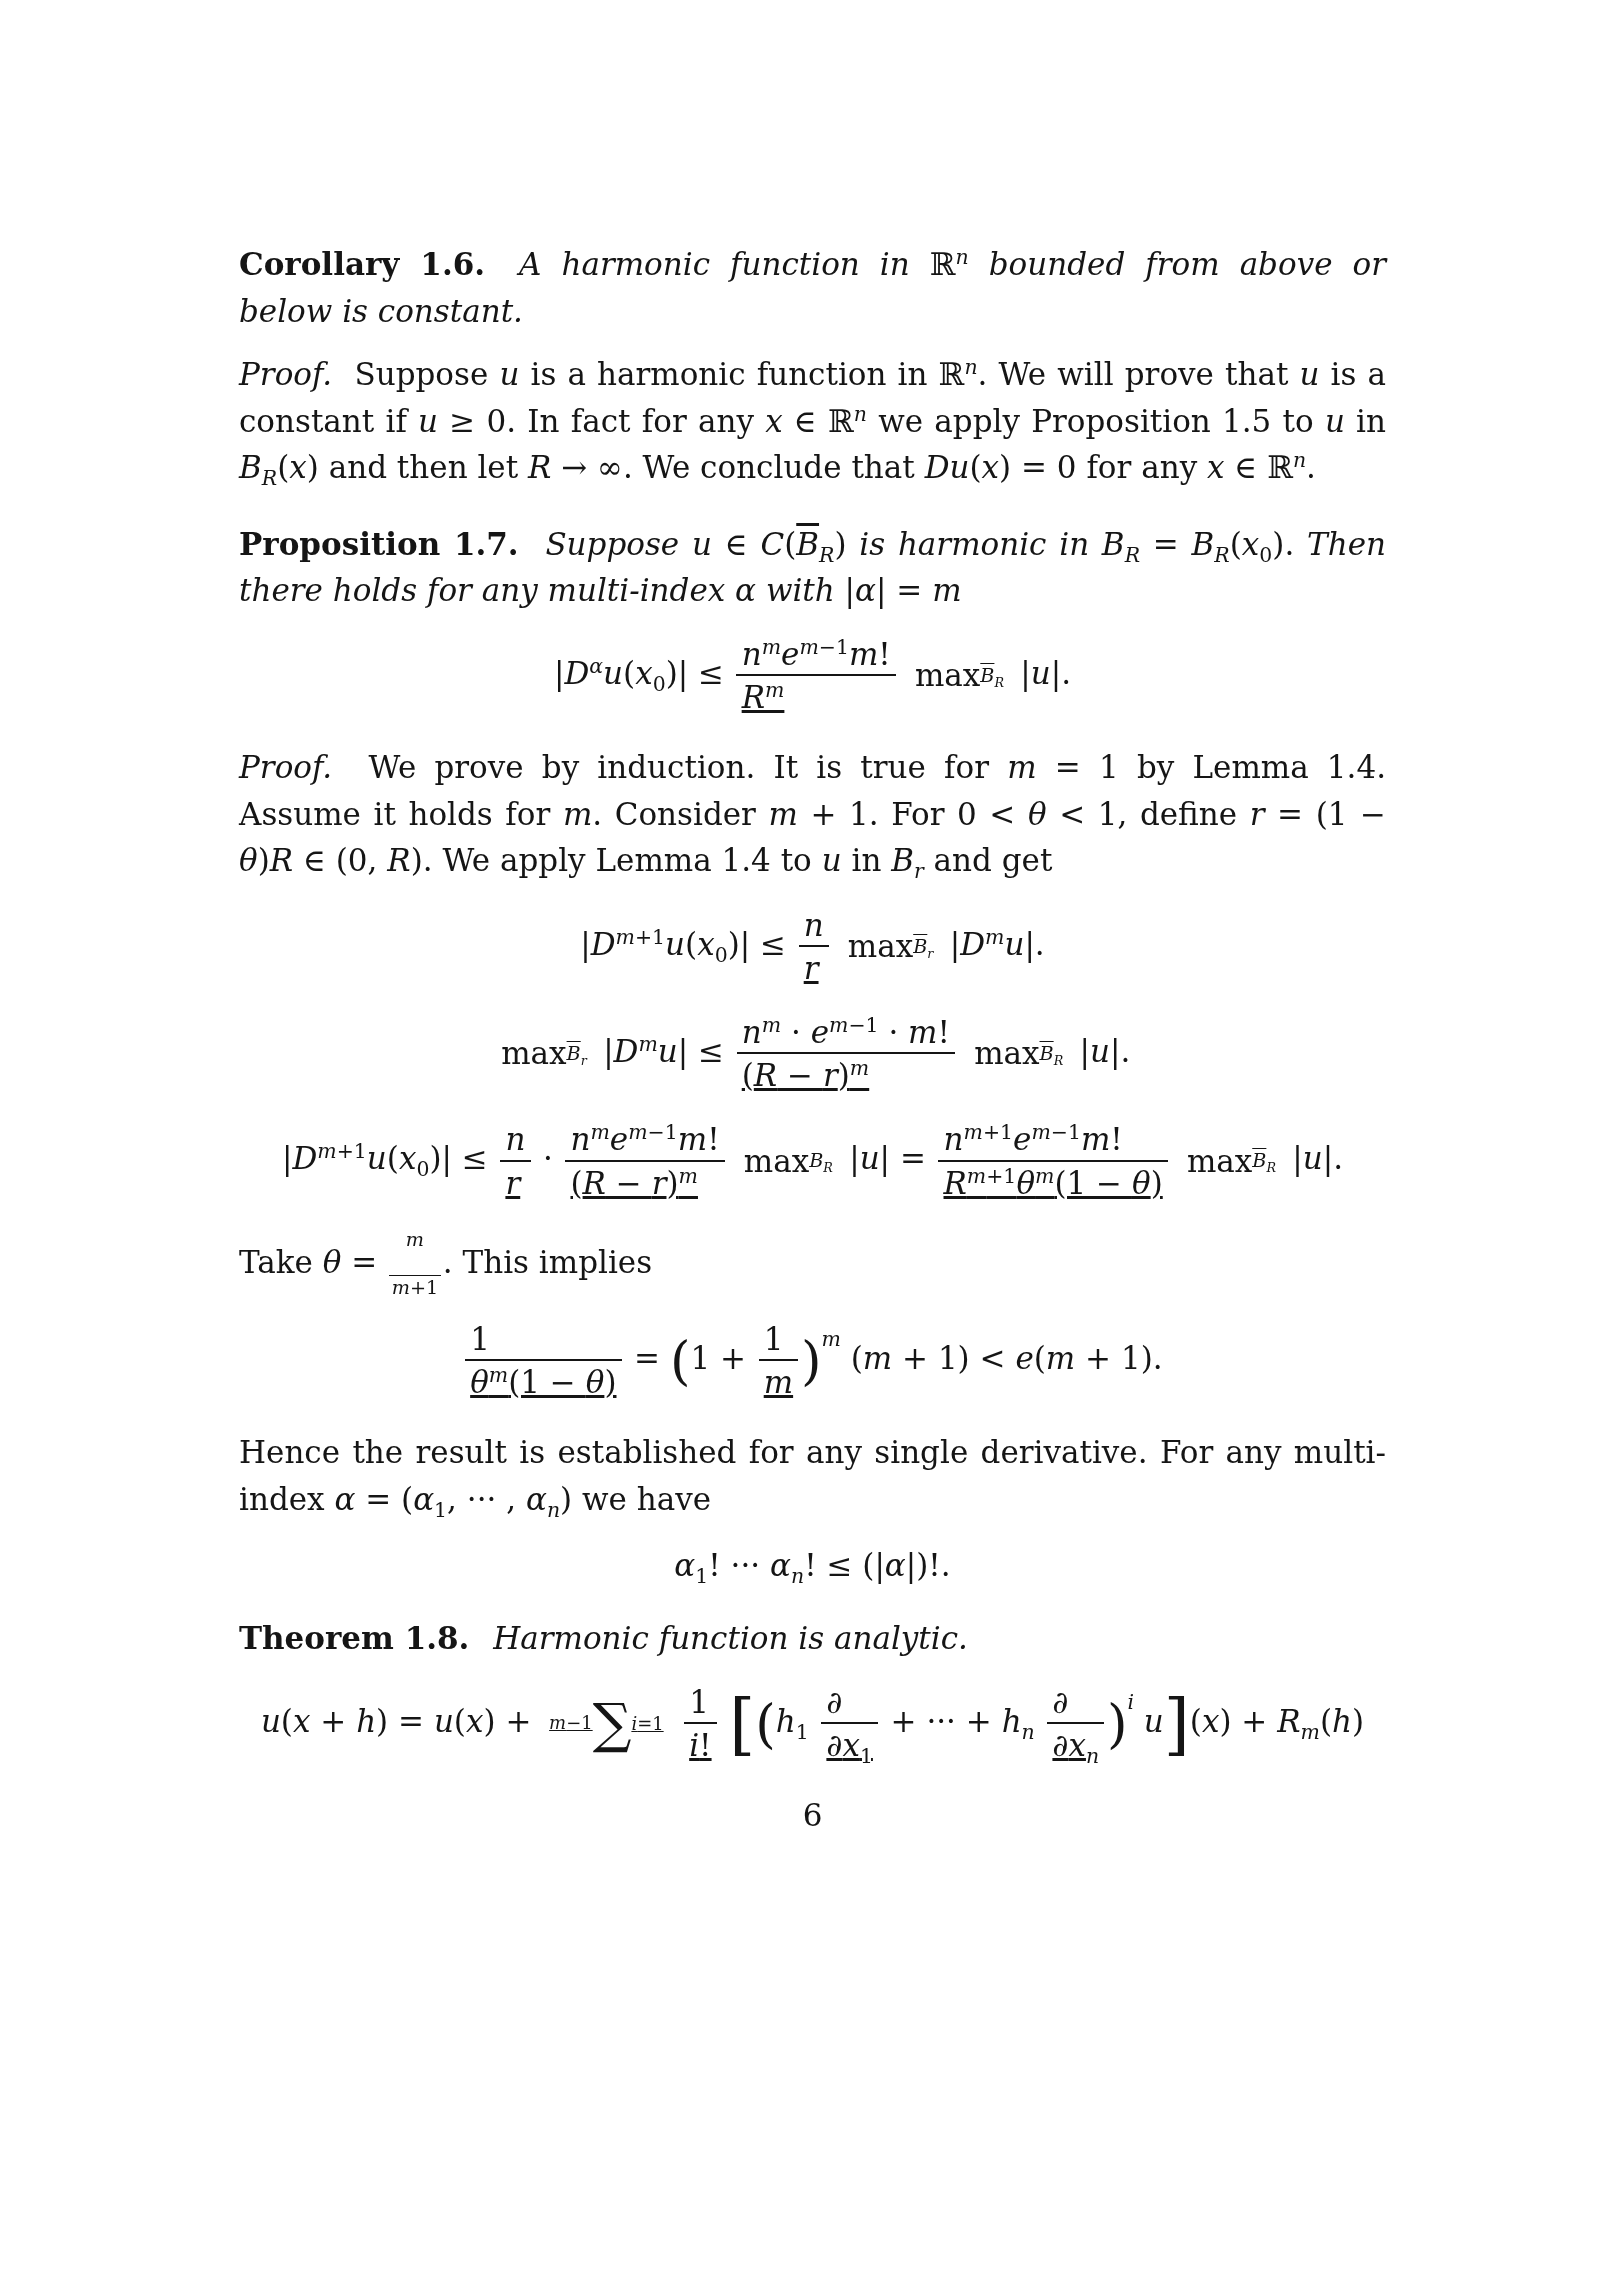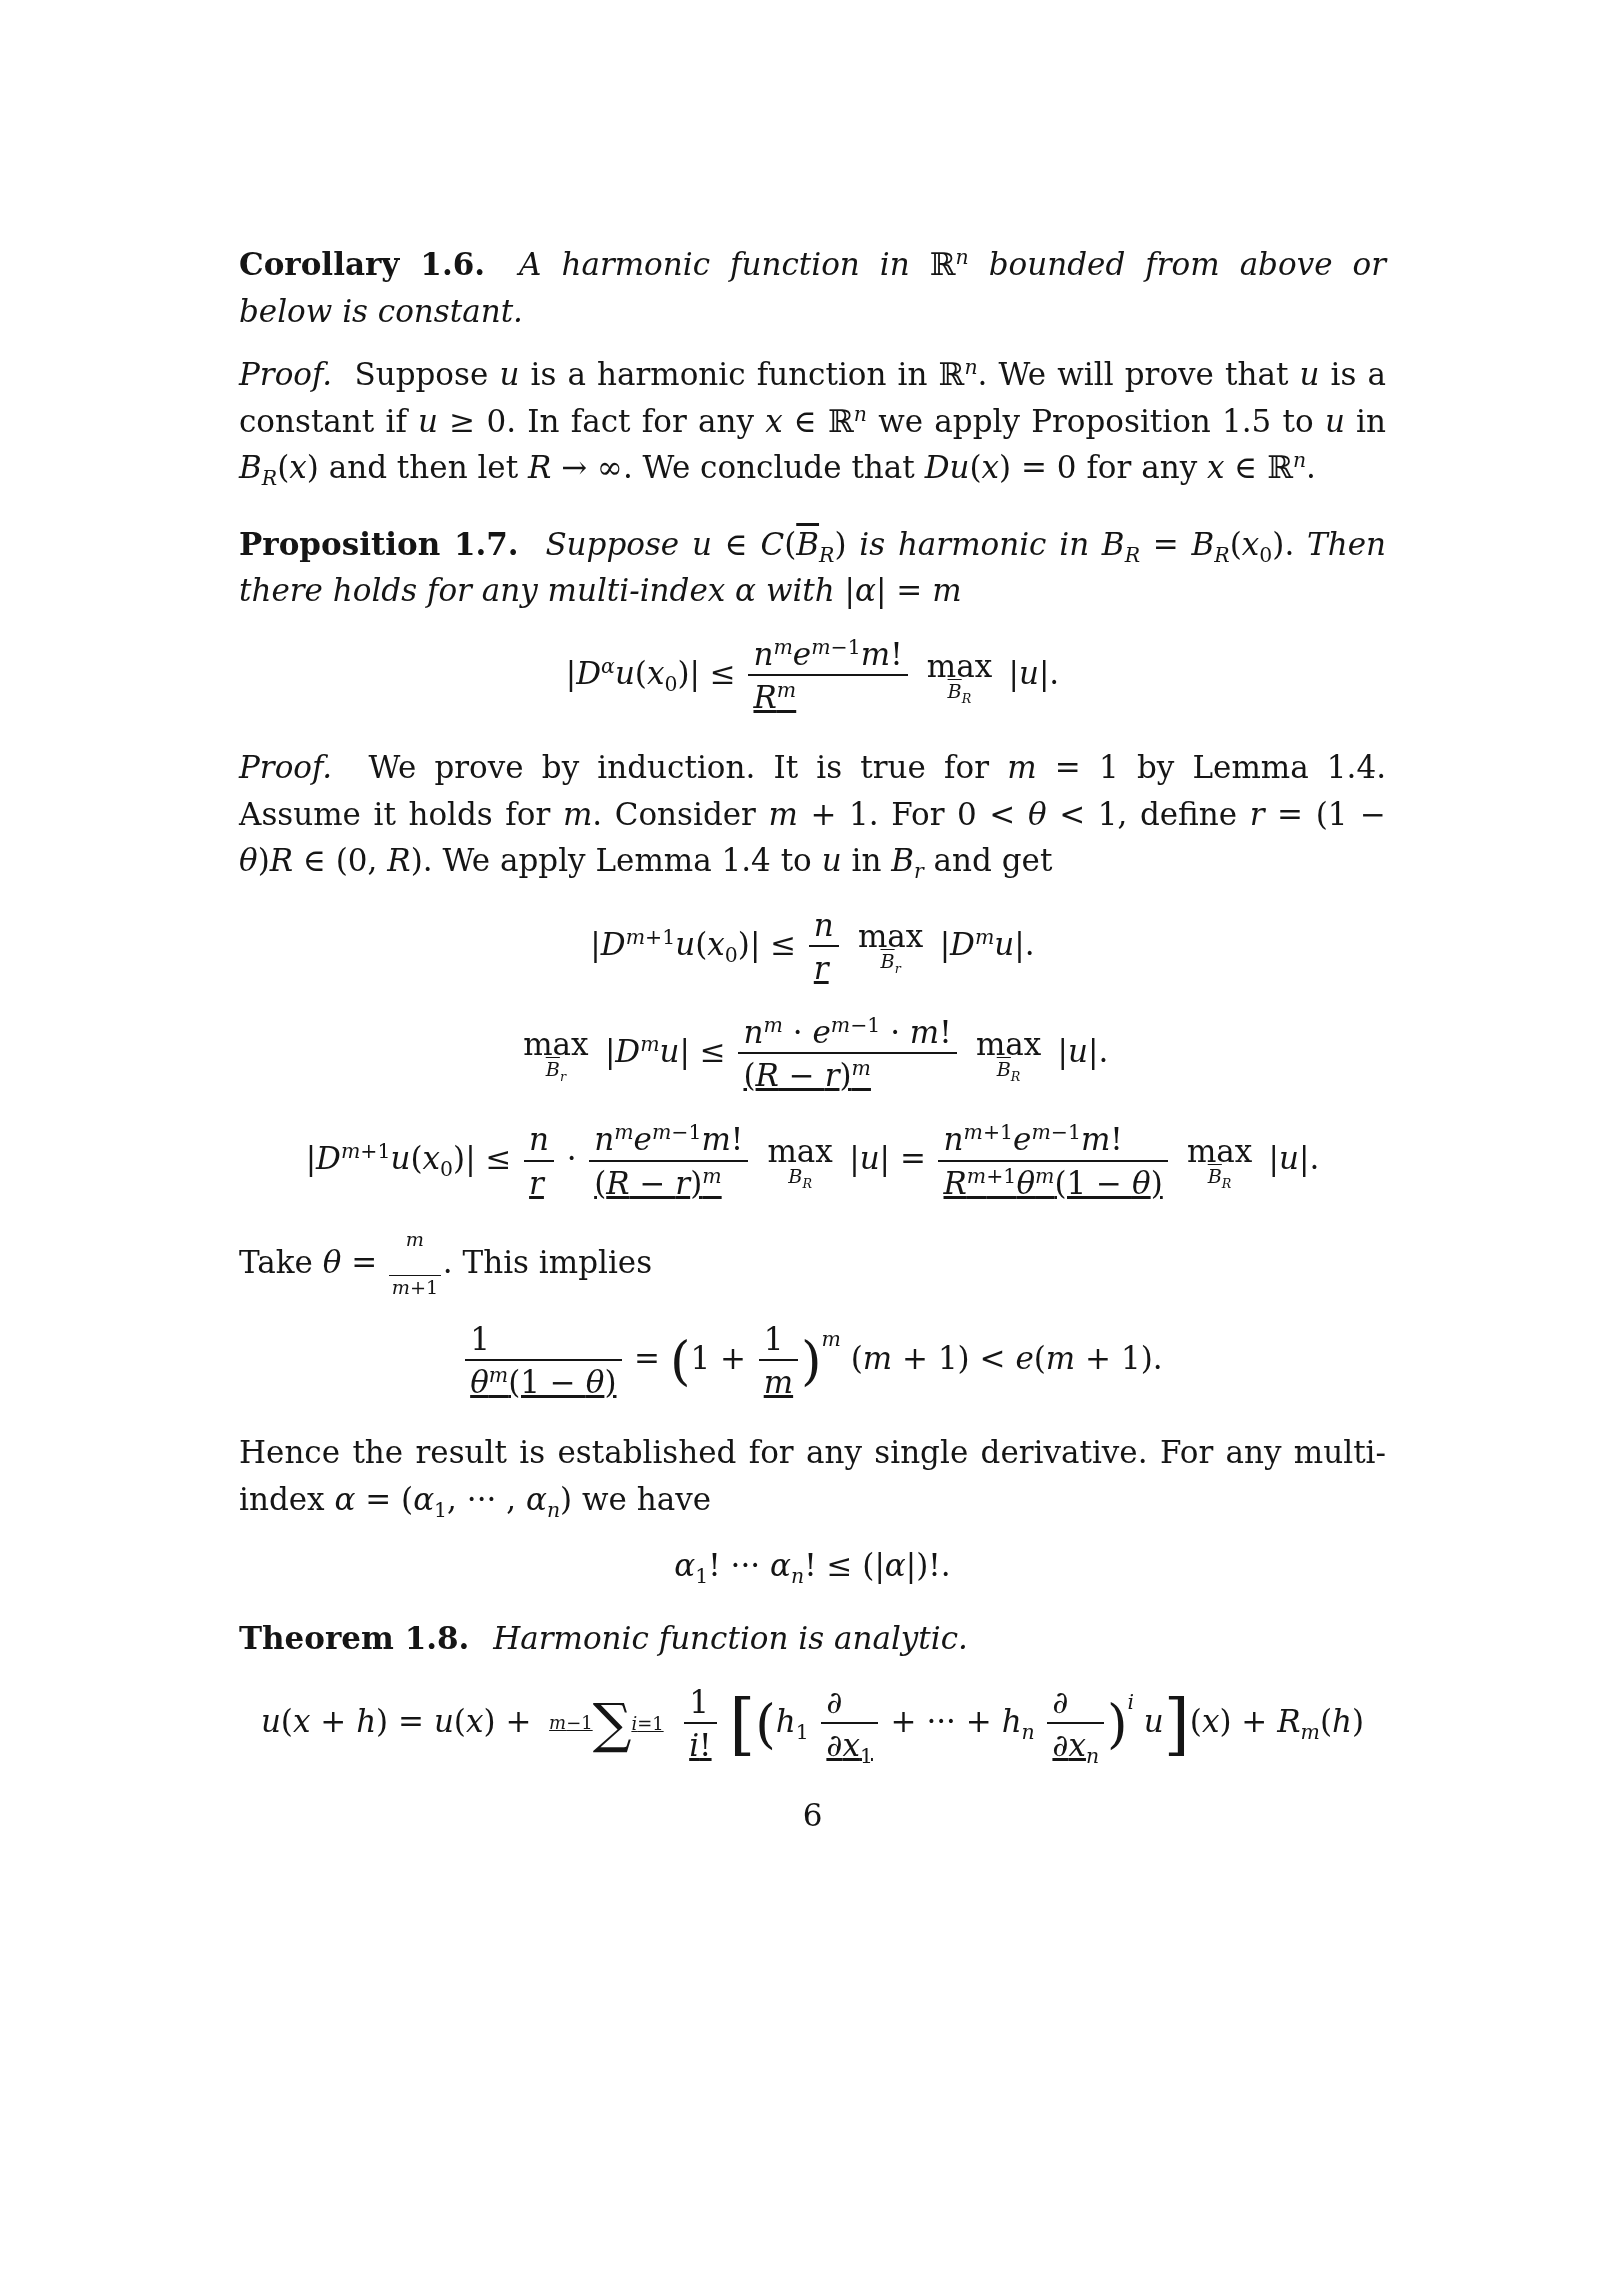--- a/index.html
+++ b/index.html
@@ -47,21 +47,21 @@
     display: inline-block;
     vertical-align: middle;
     text-align: center;
     font-size: 62%;
     margin: 0 2px;
   }
   .sfrac .num { display: block; padding: 0 2.6px 1.3px; line-height: 1.05; }
   .sfrac .den { display: block; border-top: 1.3px solid #151515; padding: 2px 2.6px 0; line-height: 1.05; margin-top: 24px; }
   .mop {
     display: inline-flex;
-    flex-direction: column;
+    flex-direction: row;
     align-items: center;
     vertical-align: middle;
     line-height: 1;
     margin: 0 6.5px;
   }
   .mop .op { display: block; }
   .mop .lim { display: block; font-size: 62%; margin-top: 0; }
   .sum {
     display: inline-flex;
     flex-direction: row;

